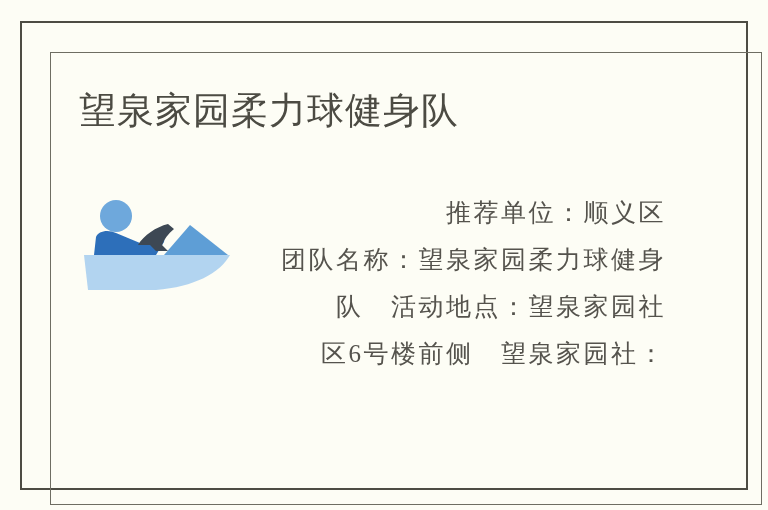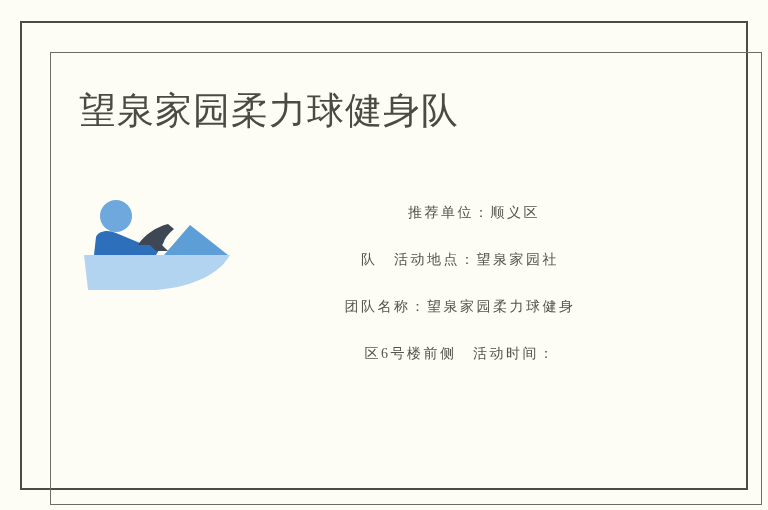--- a/index.html
+++ b/index.html
@@ -69,26 +69,26 @@
     width: 148px;
     height: 100px;
   }
 
   
   .desc-block {
     position: absolute;
     left: 232px;
     top: 166px;
     width: 412px;
-    font-size: 14px;
+    font-size: 25px;
     line-height: 47px;
     color: #55534d;
     letter-spacing: 2.5px;
     font-family: "Liberation Serif", "DejaVu Serif", serif;
-    text-align: center;
+    text-align: right;
   }
   .desc-line {
     white-space: pre;
     height: 47px;
   }
   .desc-line.indent {
     text-indent: 28px;
   }
 </style>
 </head>
@@ -111,19 +111,19 @@
         <circle cx="34" cy="23" r="16" fill="#6ea8dc"></circle>
 
         <path d="M14 44 C16 38 26 36 34 40 L58 50 L72 42 C78 39 84 43 82 49 L74 62 L12 62 Z" fill="#2d6fba"></path>
 
         <path d="M56 52 C62 42 74 34 86 31 L92 36 C86 41 82 46 80 52 L86 58 L74 58 L68 52 Z" fill="#3d4854"></path>
       </svg>
     </div>
 
     <div class="desc-block">
       <div class="desc-line indent">推荐单位：顺义区</div>
+      <div class="desc-line">团队名称：望泉家园柔力球健身</div>
       <div class="desc-line">队　活动地点：望泉家园社</div>
-      <div class="desc-line">团队名称：望泉家园柔力球健身</div>
-      <div class="desc-line">区6号楼前侧　活动时间：</div>
+      <div class="desc-line">区6号楼前侧　望泉家园社：</div>
     </div>
 
   </div>
 </div>
 
 </body></html>

